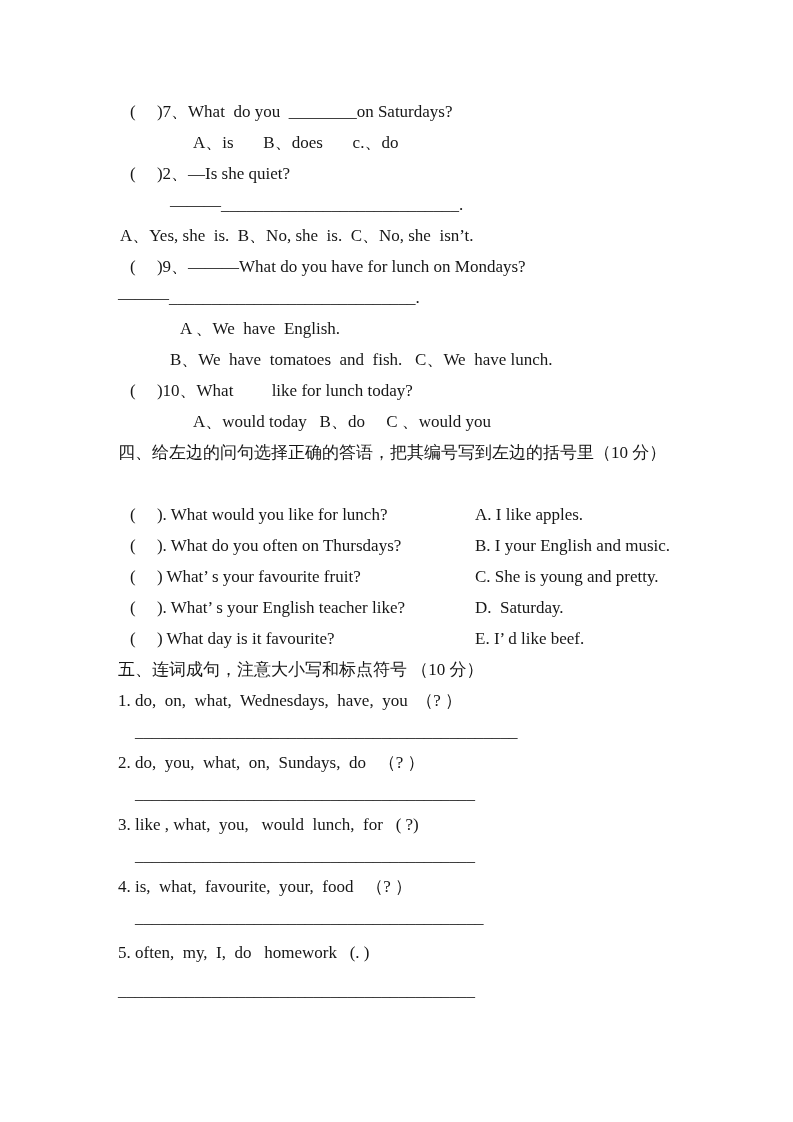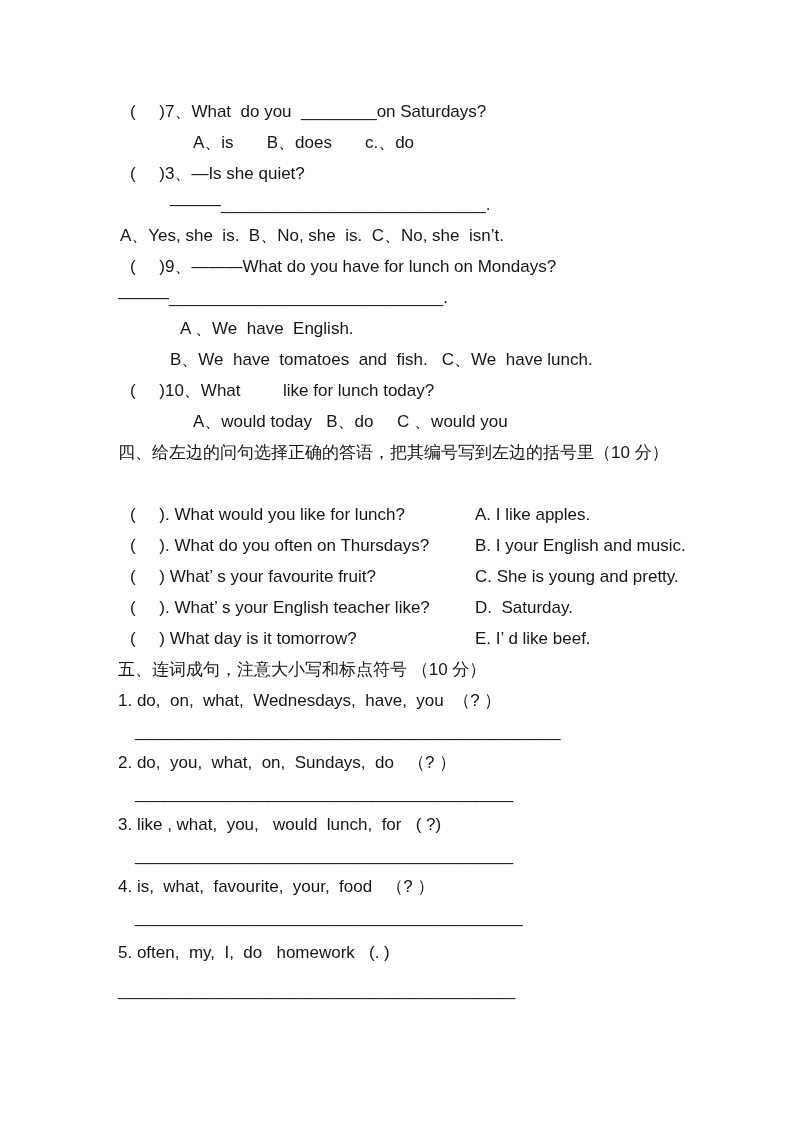--- a/index.html
+++ b/index.html
@@ -3,21 +3,21 @@
 <meta charset="utf-8">
 <style>
   * { margin: 0; padding: 0; box-sizing: border-box; }
   html, body { background: #ffffff; }
   .page {
     position: relative;
     width: 793px;
     height: 1122px;
     margin: 0 auto;
     background: #ffffff;
-    font-family: Liberation Sans, sans-serif;
+    font-family: Liberation Serif, serif;
     font-size: 17px;
     color: #161616;
     overflow: hidden;
   }
   .content {
     padding: 96px 30px 0 118px;
   }
   .line {
     height: 31px;
     line-height: 31px;
@@ -49,21 +49,21 @@
 </head>
 <body>
 
 <div class="page">
   <div class="content">
 
     <div>
       <div class="line ind-paren">(     )7、What  do you  ________on Saturdays?</div>
       <div class="line ind-opt">A、is       B、does       c.、do</div>
 
-      <div class="line ind-paren">(     )3、—Is she quiet?</div>
+      <div class="line ind-paren">(     )2、—Is she quiet?</div>
       <div class="line ind-ans8">———____________________________.</div>
       <div class="line ind-ayes">A、Yes, she  is.  B、No, she  is.  C、No, she  isn’t.</div>
 
       <div class="line ind-paren">(     )9、———What do you have for lunch on Mondays?</div>
       <div class="line ind-ans9">———_____________________________.</div>
       <div class="line ind-optA">A 、We  have  English.</div>
       <div class="line ind-optBC">B、We  have  tomatoes  and  fish.   C、We  have lunch.</div>
 
       <div class="line ind-paren">(     )10、What         like for lunch today?</div>
       <div class="line ind-opt">A、would today   B、do     C 、would you</div>
@@ -82,21 +82,21 @@
       </div>
       <div class="line match-row">
         <span class="match-q">(     ) What’ s your favourite fruit?</span>
         <span class="match-a">C. She is young and pretty.</span>
       </div>
       <div class="line match-row">
         <span class="match-q">(     ). What’ s your English teacher like?</span>
         <span class="match-a">D.  Saturday.</span>
       </div>
       <div class="line match-row">
-        <span class="match-q">(     ) What day is it tomorrow?</span>
+        <span class="match-q">(     ) What day is it favourite?</span>
         <span class="match-a">E. I’ d like beef.</span>
       </div>
     </div>
 
     <div>
       <div class="line">五、连词成句，注意大小写和标点符号 （10 分）</div>
 
       <div class="line">1. do,  on,  what,  Wednesdays,  have,  you  （? ）</div>
       <div class="line ind-blank">_____________________________________________</div>
 

